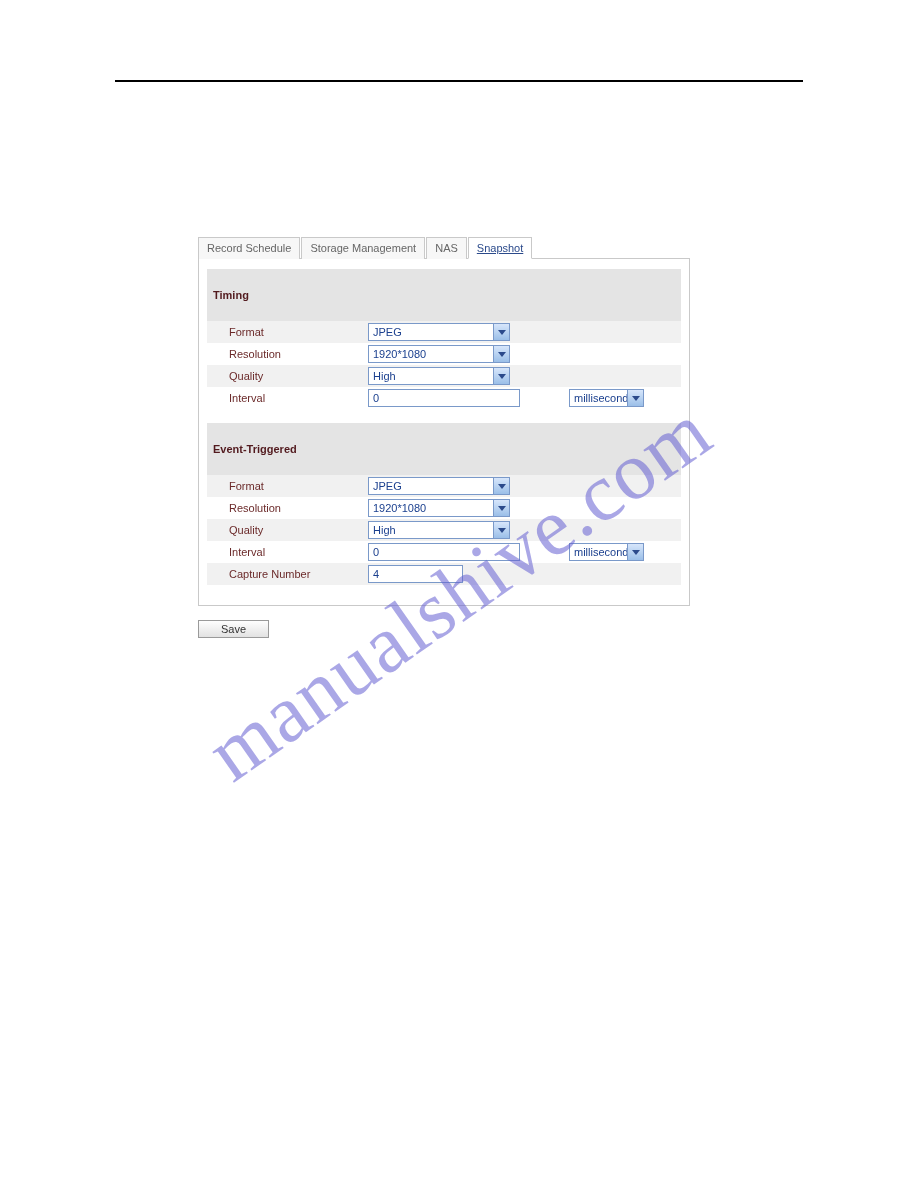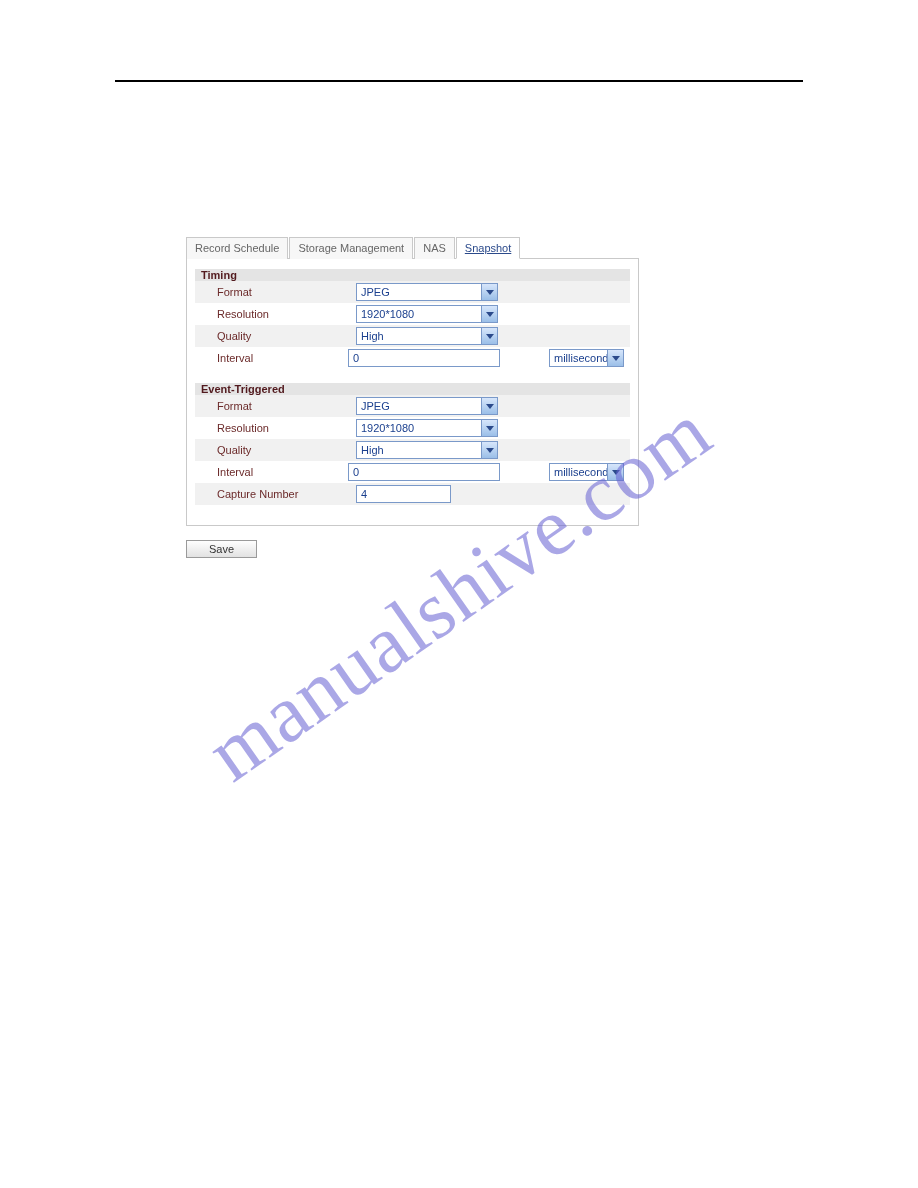--- a/index.html
+++ b/index.html
@@ -25,23 +25,23 @@
   font-size: 82px;
   color: rgba(100, 95, 210, 0.55);
   font-family: Georgia, serif;
   letter-spacing: 1px;
   white-space: nowrap;
   pointer-events: none;
   z-index: 50;
 }
 .app {
   position: absolute;
-  left: 186px;
+  left: 198px;
   top: 236px;
-  width: 453px;
+  width: 492px;
   font-size: 11px;
 }
 .tabs {
   display: flex;
   border-bottom: 1px solid #c9c9c9;
 }
 .tab {
   border: 1px solid #c9c9c9;
   border-bottom: none;
   padding: 4px 8px;
@@ -61,21 +61,21 @@
 .panel {
   border: 1px solid #c9c9c9;
   border-top: none;
   padding: 10px 8px 20px 8px;
   background: #fff;
 }
 .section-header {
   background: #e4e4e4;
   color: #521a1e;
   font-weight: bold;
-  padding: 0 6px;
+  padding: 20px 6px;
   font-size: 11px;
 }
 .checkbox-row {
   display: flex;
   align-items: center;
   gap: 6px;
   padding: 8px 6px 6px 6px;
 }
 .cb {
   width: 13px;

